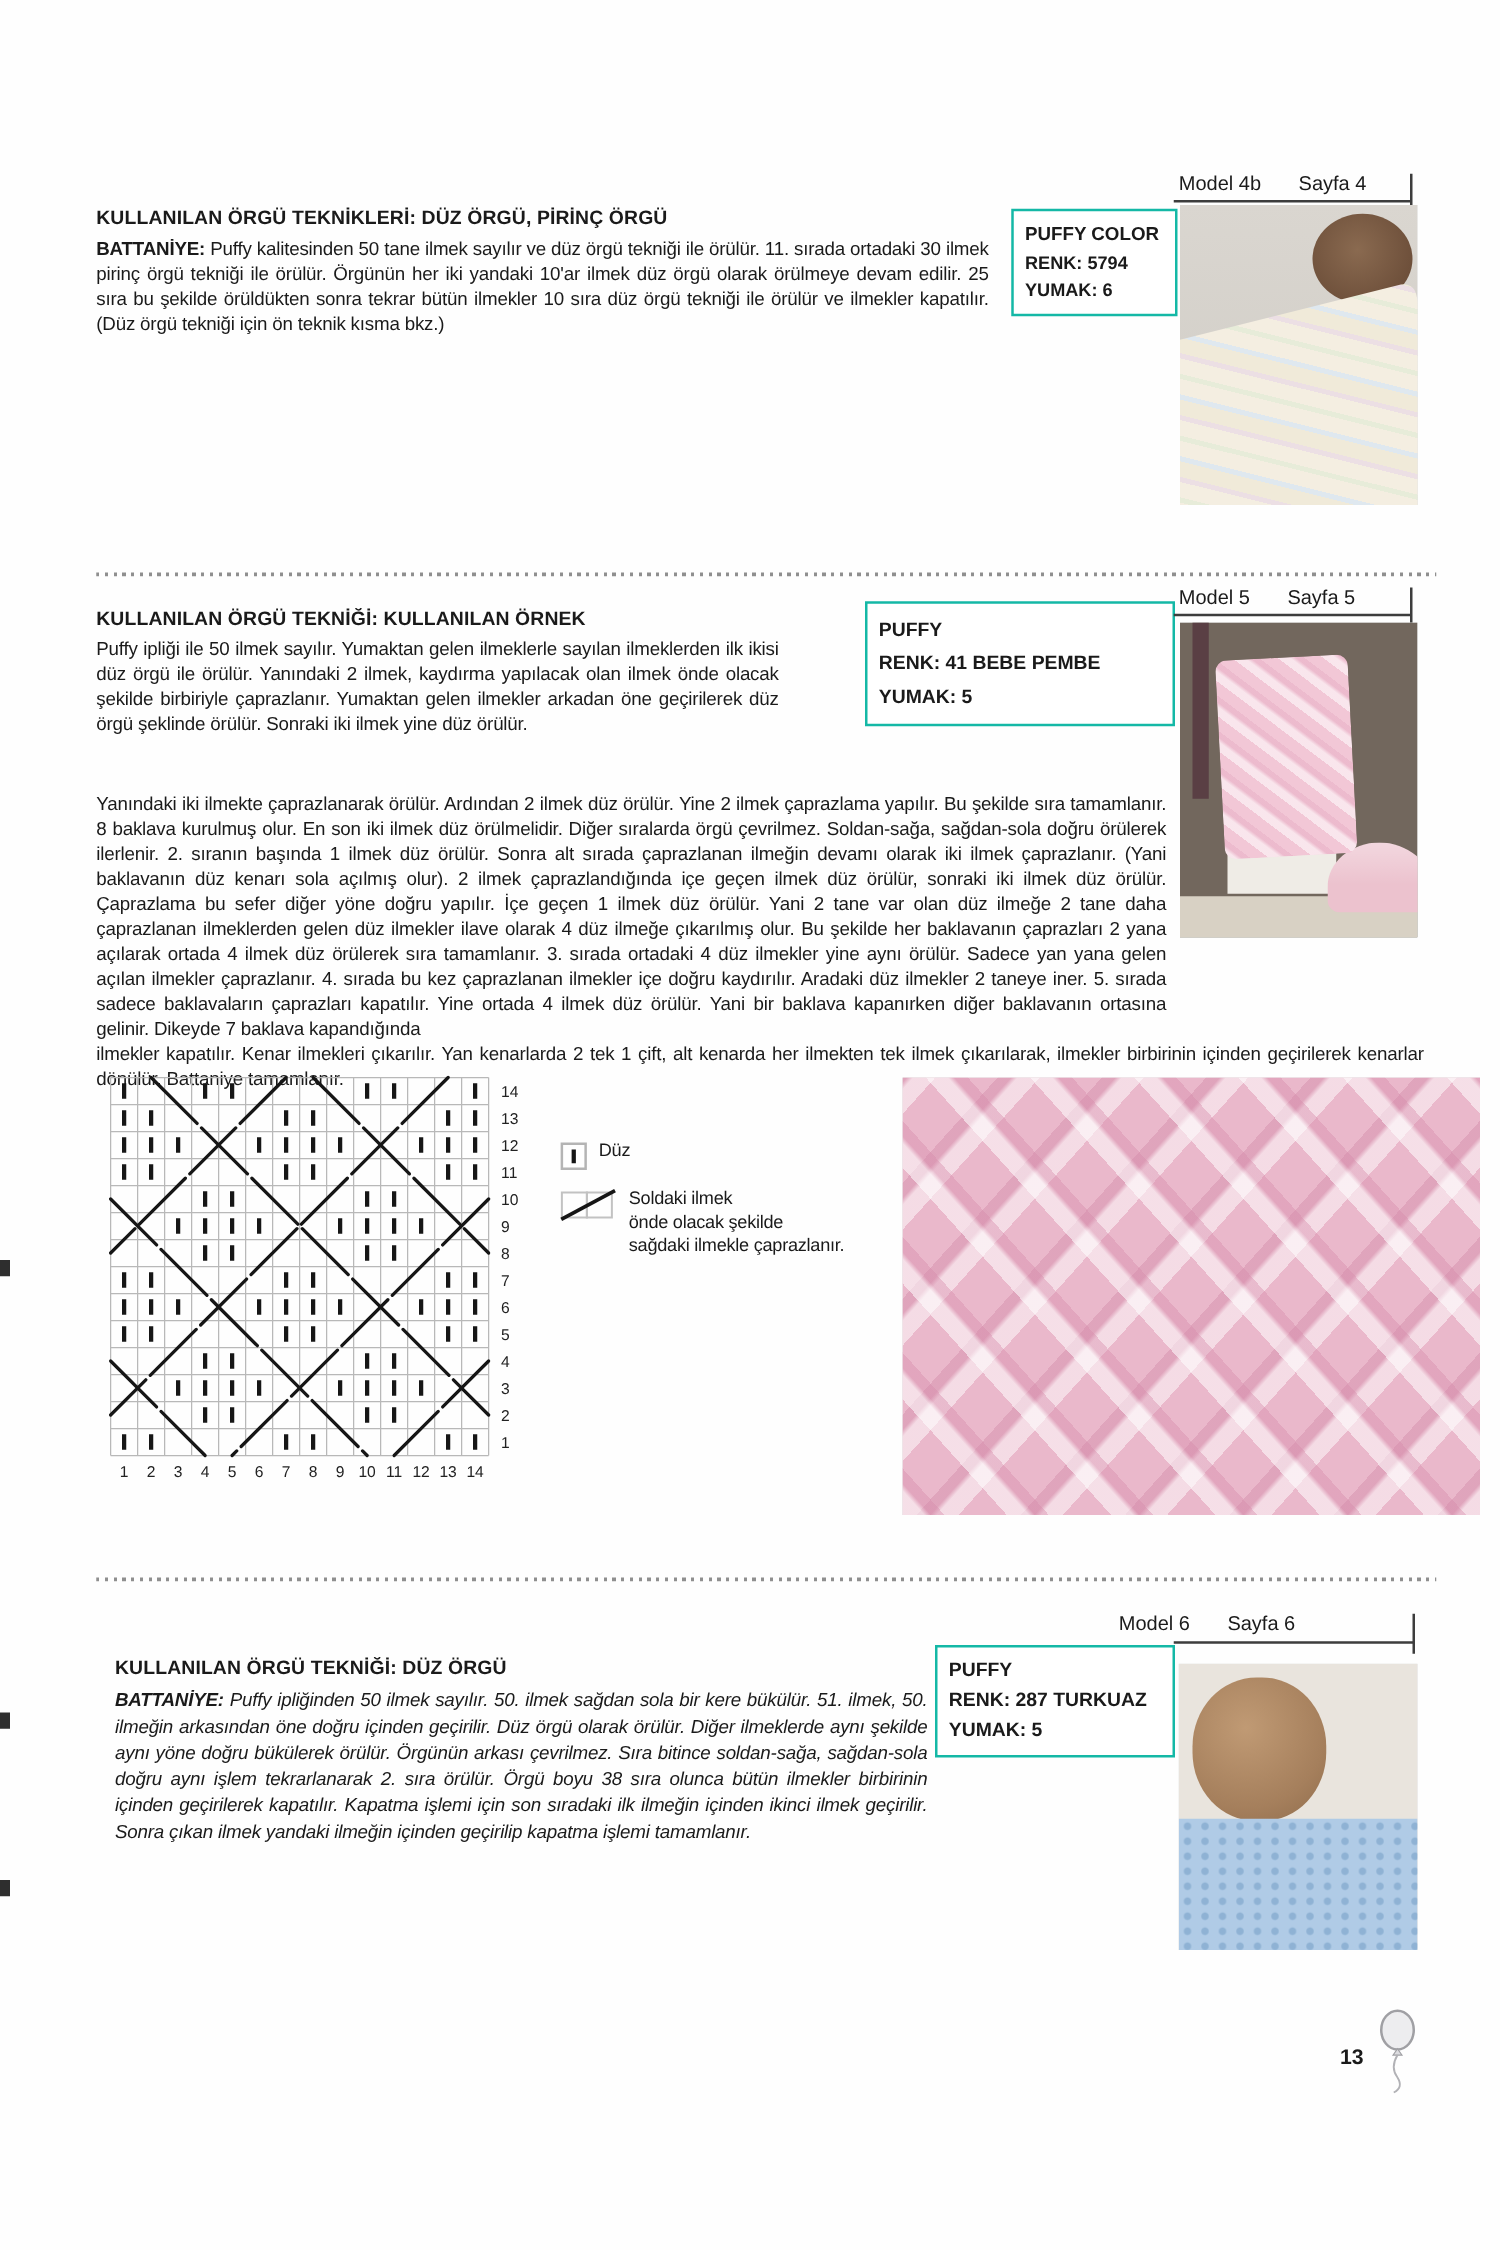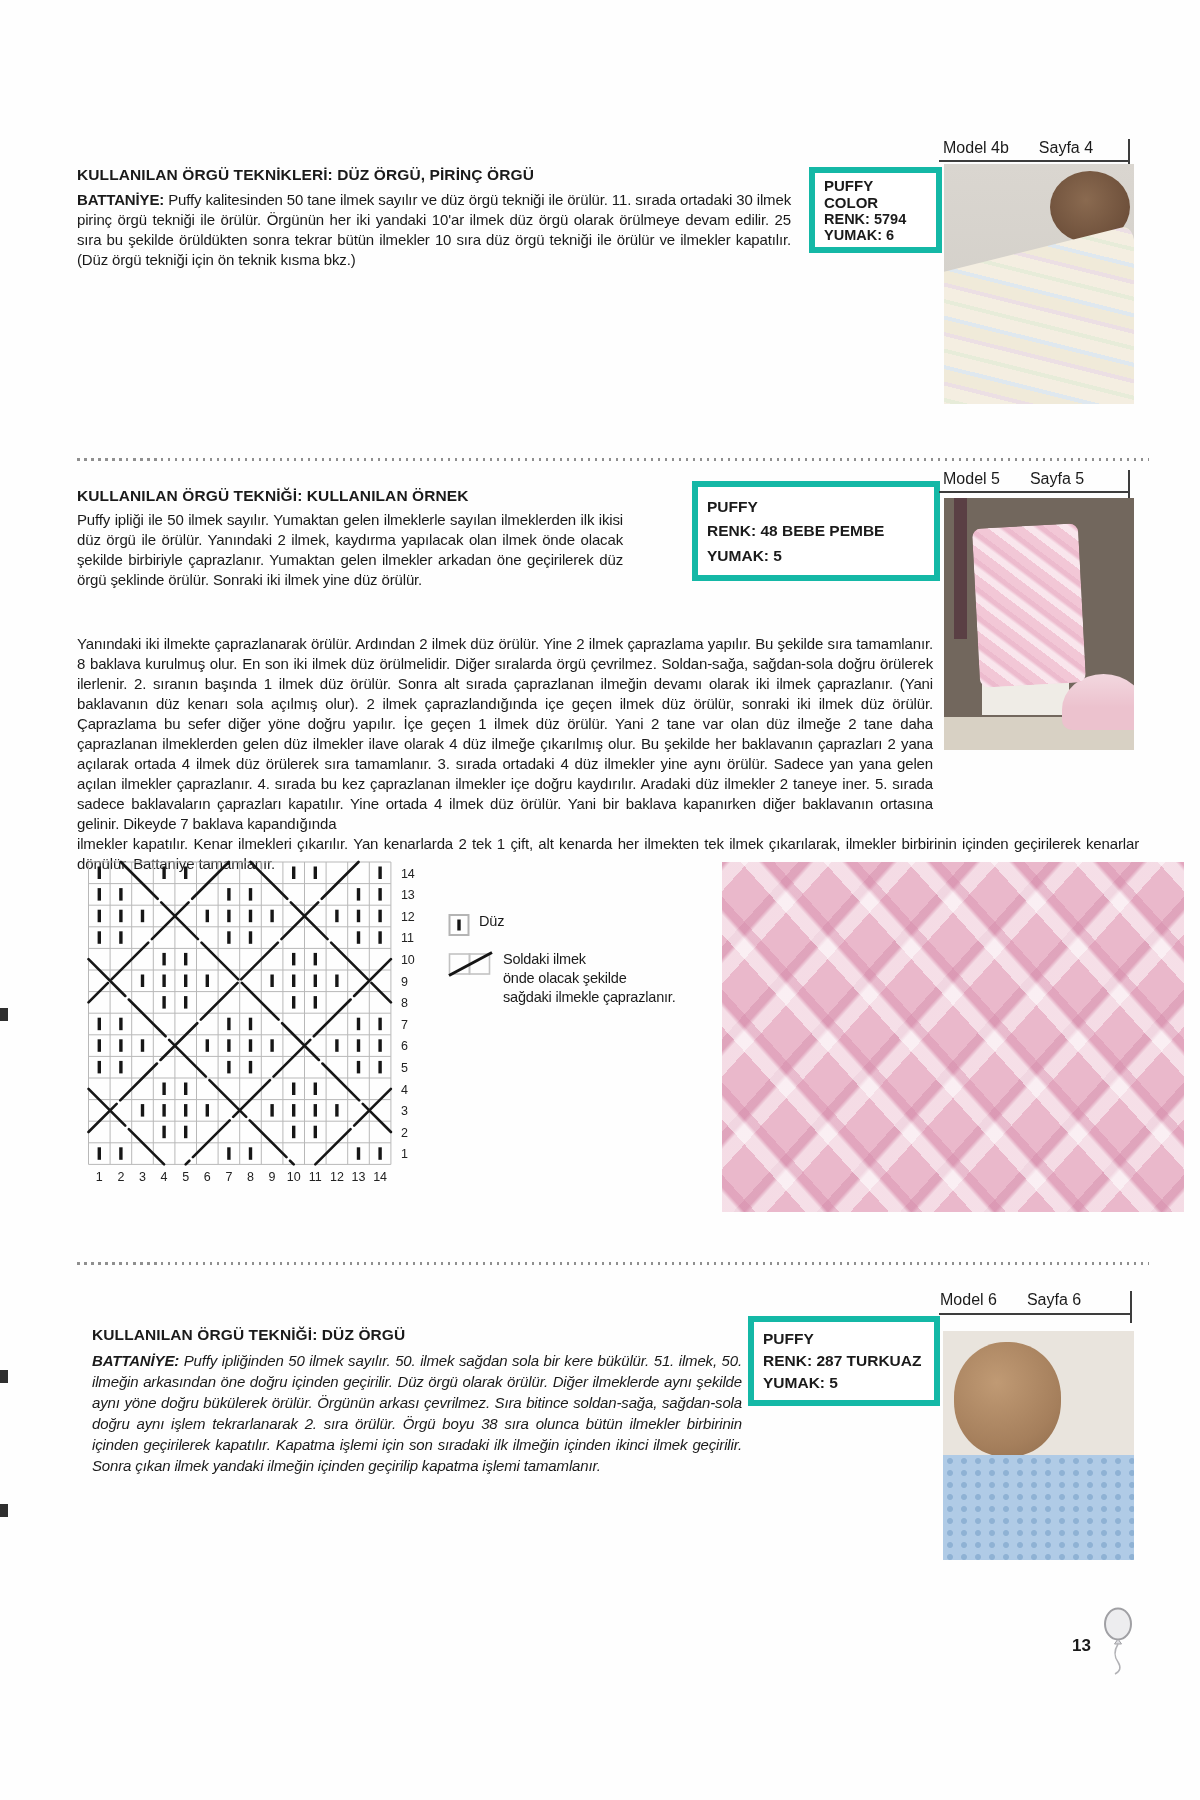--- a/index.html
+++ b/index.html
@@ -6,30 +6,30 @@
   #page{position:relative;width:1200px;height:1800px;background:#fefefe;margin:0 auto;
         font-family:"Liberation Sans", sans-serif;color:#1a1a1a;overflow:hidden;}
   .abs{position:absolute;}
   h3.sec-head{margin:0;font-size:15.5px;font-weight:bold;letter-spacing:0.1px;}
   p.body{margin:0;font-size:15px;line-height:20px;text-align:justify;letter-spacing:-0.15px;}
   b.lead{font-weight:bold;}
   
   #s1-head{left:77px;top:166px;width:720px;}
   #s1-para{left:77px;top:190px;width:714px;}
   
-  .yarnbox{border:6px solid #14b8a6;display:flex;flex-direction:column;justify-content:space-evenly;
+  .yarnbox{border:2px solid #14b8a6;display:flex;flex-direction:column;justify-content:space-evenly;
            padding:4px 9px;box-sizing:border-box;background:#fff;}
   .yarnbox .yn{font-weight:bold;font-size:15px;}
   .yarnbox .yr,.yarnbox .yk{font-weight:bold;font-size:14.5px;}
   #s1-yarn{left:809px;top:167px;width:133px;height:86px;}
   #s2-yarn{left:692px;top:481px;width:248px;height:100px;}
   #s3-yarn{left:748px;top:1316px;width:192px;height:90px;}
   
   .modelcap{display:flex;gap:30px;font-size:16px;color:#1b1b1b;}
-  #s1-cap{left:943px;top:139px;} #s2-cap{left:943px;top:470px;align-items:center;} #s3-cap{left:940px;top:1291px;}
+  #s1-cap{left:943px;top:139px;} #s2-cap{left:943px;top:470px;align-items:center;} #s3-cap{left:895px;top:1291px;}
   .mline{height:2px;background:#3d3d3d;}
   #s1-line{left:939px;top:160px;width:190px;} #s2-line{left:939px;top:491px;width:190px;}
   #s3-line{left:939px;top:1313px;width:192px;}
   .mtick{width:2px;background:#3d3d3d;}
   #s1-tick{left:1128px;top:139px;height:30px;} #s2-tick{left:1128px;top:470px;height:30px;}
   #s3-tick{left:1130px;top:1291px;height:32px;}
   
   .dotted{height:3px;background:repeating-linear-gradient(90deg,#8f8f8f 0 2.5px,transparent 2.5px 7px);}
   #dot1{left:77px;top:458px;width:1072px;} #dot2{left:77px;top:1262px;width:1072px;}
   
@@ -118,21 +118,21 @@
     <div class="p1-blanket"></div>
   </div>
 
   <div class="abs dotted" id="dot1"></div>
 
   <h3 class="abs sec-head" id="s2-head">KULLANILAN ÖRGÜ TEKNİĞİ: KULLANILAN ÖRNEK</h3>
   <p class="abs body" id="s2-para-narrow">Puffy ipliği ile 50 ilmek sayılır. Yumaktan gelen ilmeklerle sayılan ilmeklerden ilk ikisi düz örgü ile örülür. Yanındaki 2 ilmek, kaydırma yapılacak olan ilmek önde olacak şekilde birbiriyle çaprazlanır. Yumaktan gelen ilmekler arkadan öne geçirilerek düz örgü şeklinde örülür. Sonraki iki ilmek yine düz örülür.</p>
 
   <div class="abs yarnbox" id="s2-yarn">
     <div class="yn" style="font-size:15.5px">PUFFY</div>
-    <div class="yr" style="font-size:15.5px">RENK: 48 BEBE PEMBE</div>
+    <div class="yr" style="font-size:15.5px">RENK: 41 BEBE PEMBE</div>
     <div class="yk" style="font-size:15.5px">YUMAK: 5</div>
   </div>
 
   <div class="abs modelcap" id="s2-cap">
     <span>Model 5</span>
     <span>Sayfa 5</span>
   </div>
   <div class="abs mline" id="s2-line"></div>
   <div class="abs mtick" id="s2-tick"></div>
 

